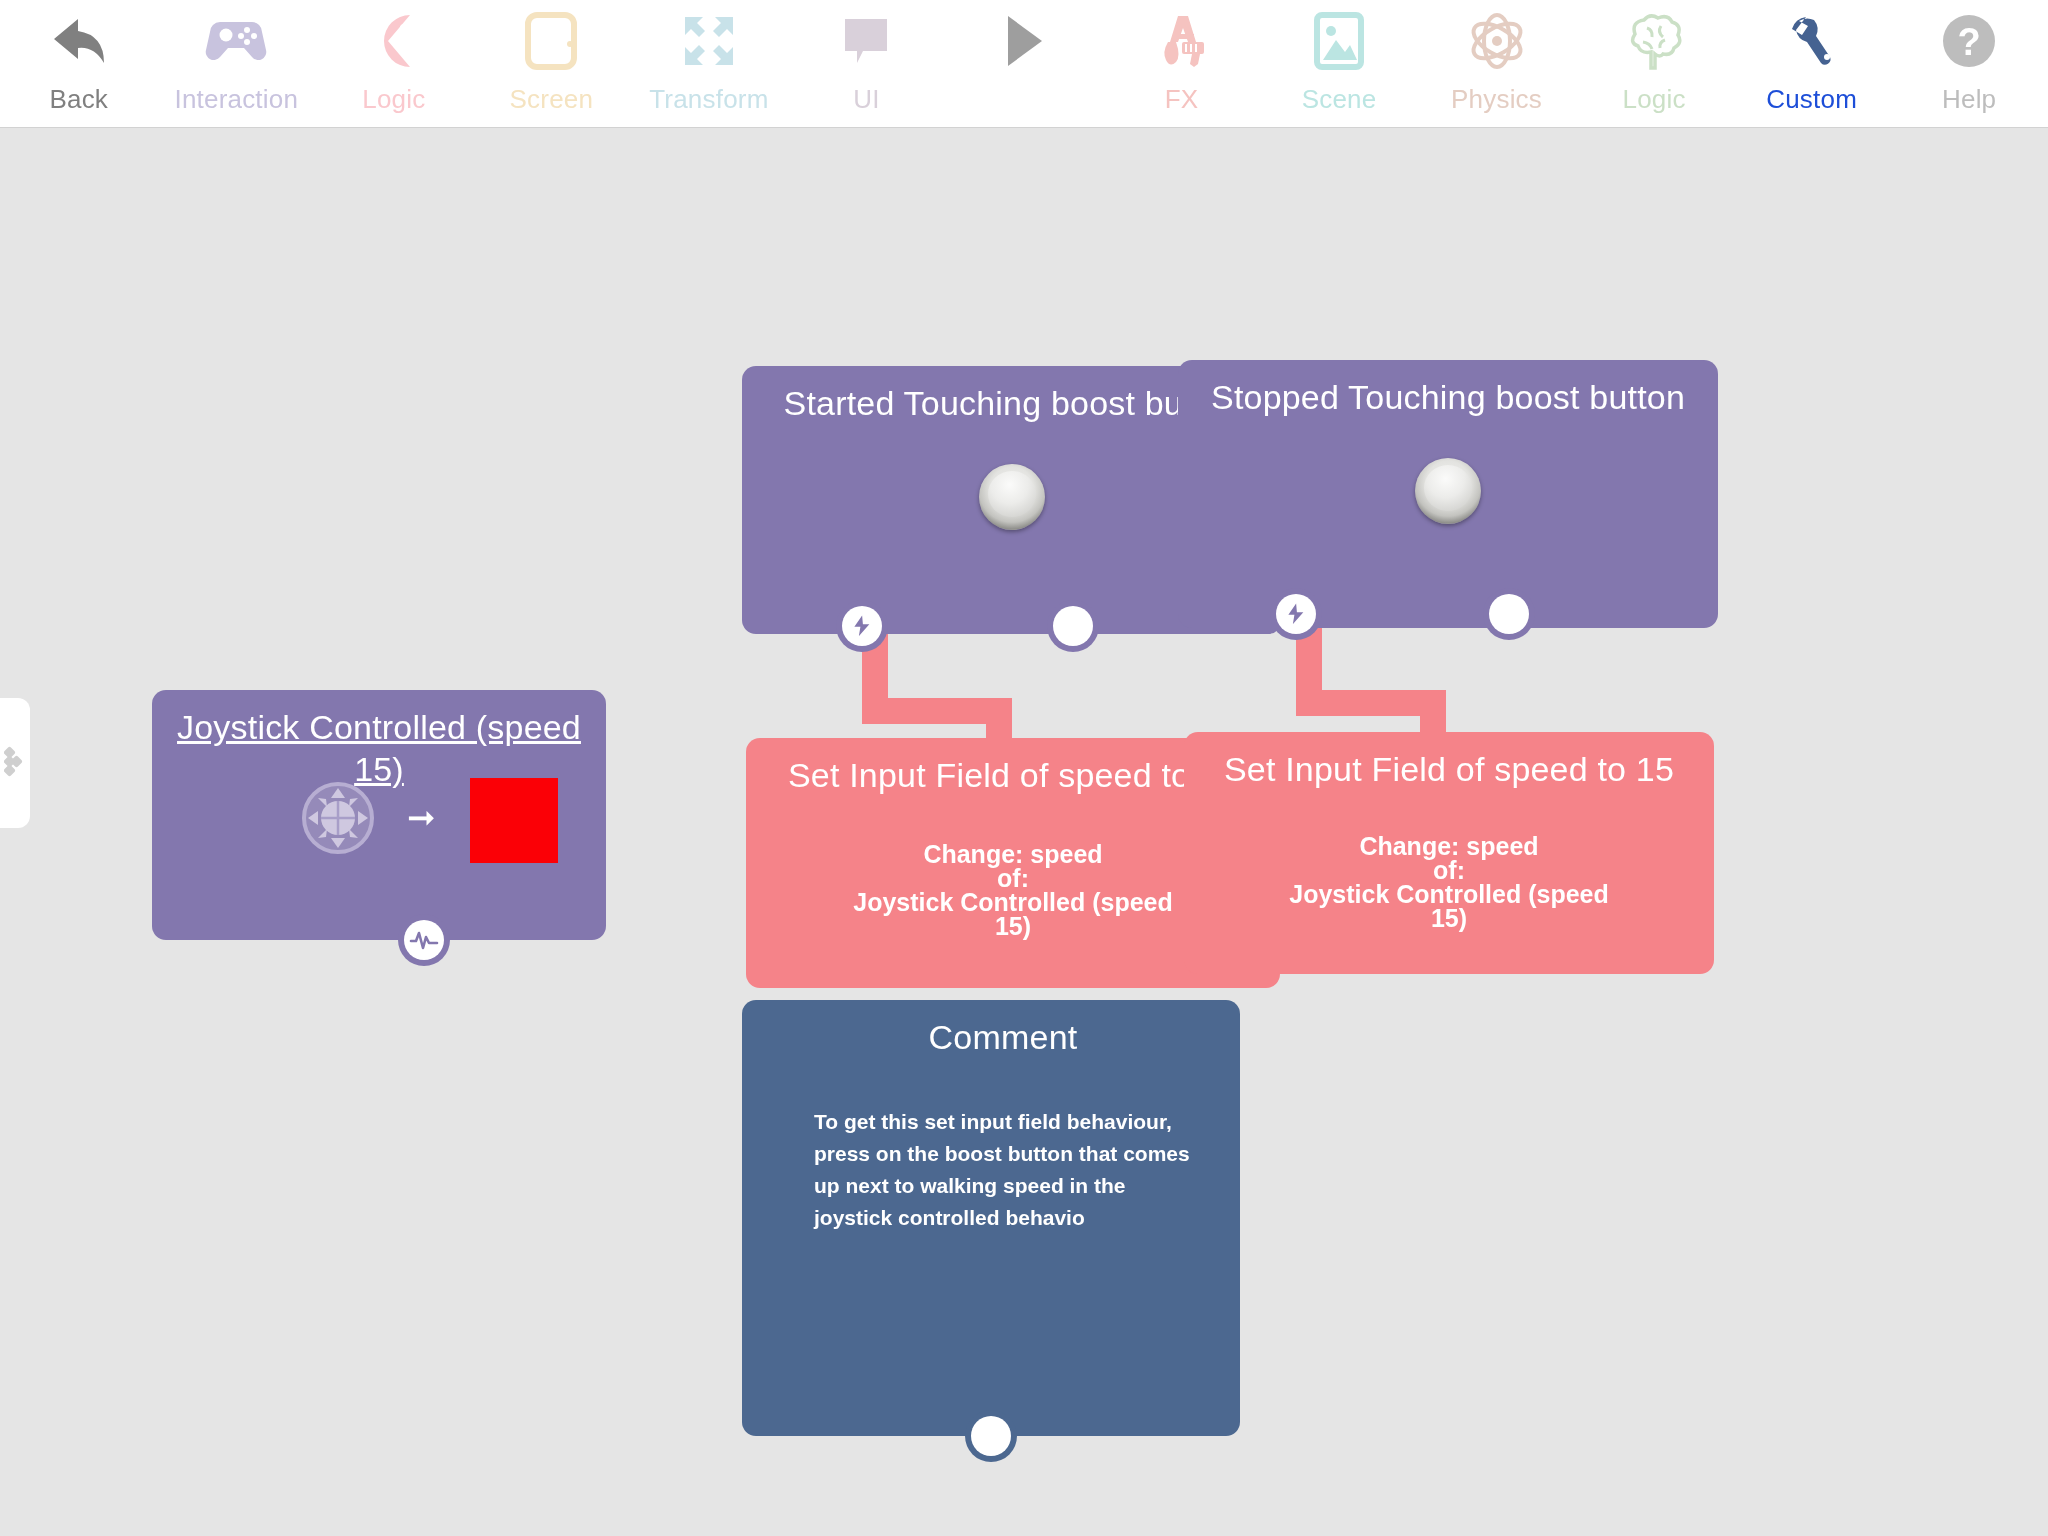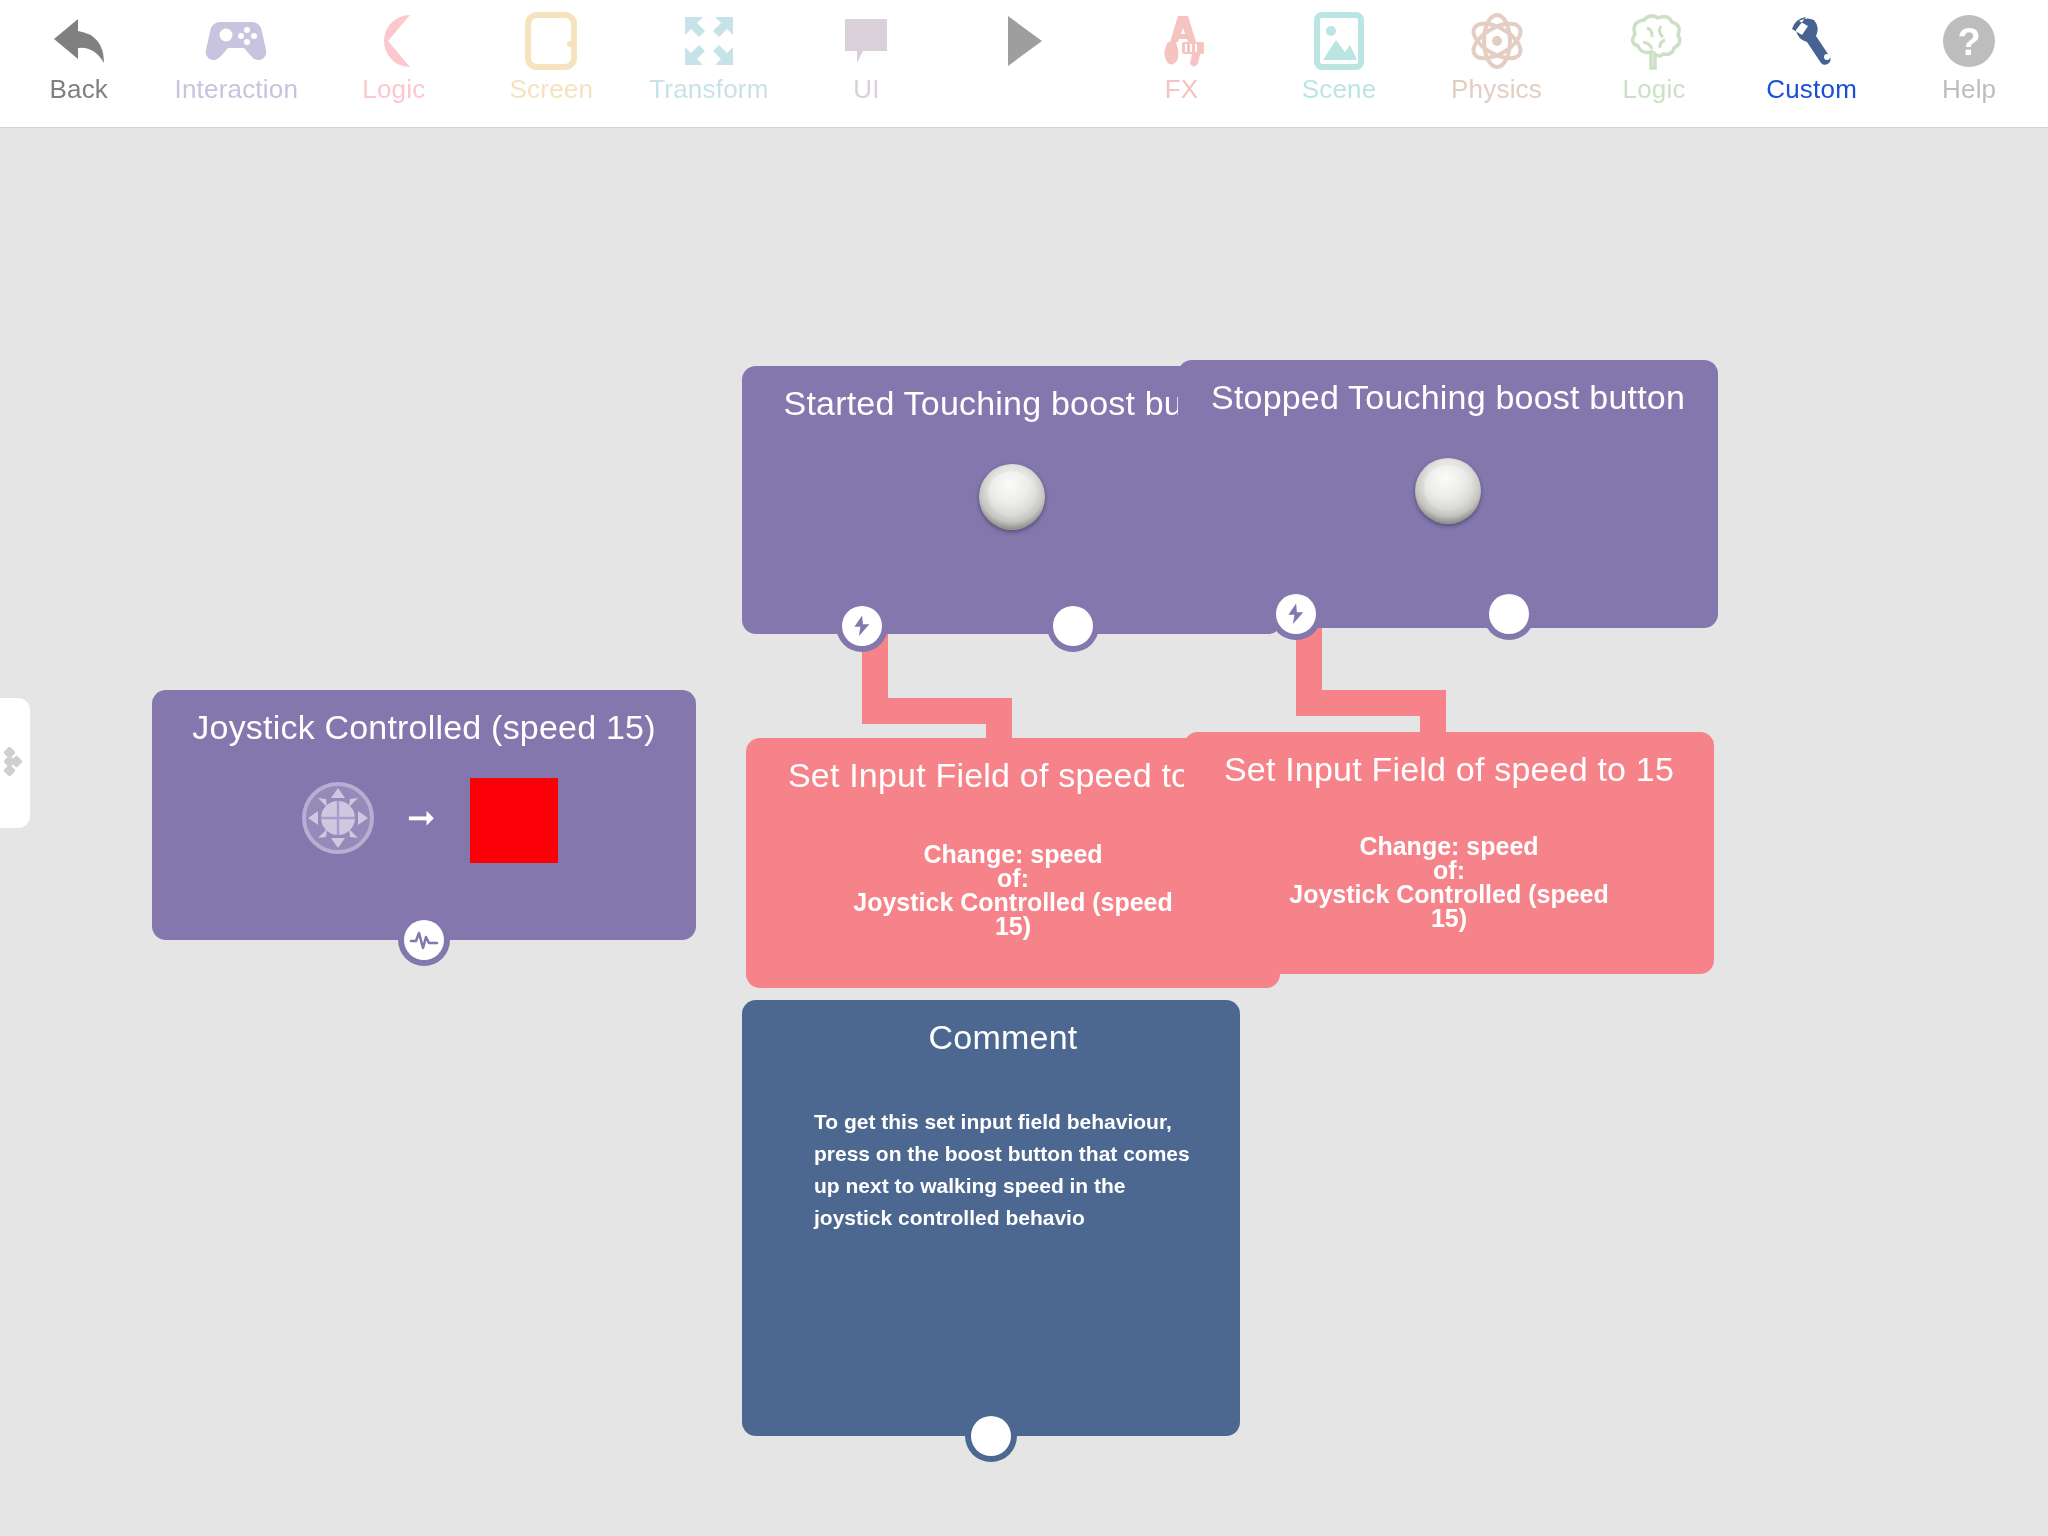--- a/index.html
+++ b/index.html
@@ -30,21 +30,21 @@
     cursor: pointer;
     user-select: none;
   }
   .tool .glyph {
     height: 66px;
     display: flex; align-items: center; justify-content: center;
   }
   .tool .tlabel {
     font-size: 26px;
     line-height: 30px;
-    margin-top: 0;
+    margin-top: 10px;
     letter-spacing: 0.2px;
   }
 
   
   #canvas-header {
     position: absolute; left: 0; top: 128px; width: 2048px;
     text-align: center;
   }
   #obj-title {
     color: #0bc47c;
@@ -341,21 +341,21 @@
   </div>
 
   <div class="wire" style="left:862px; top:498px; width:26px; height:96px;"></div>
   <div class="wire" style="left:862px; top:570px; width:150px; height:26px;"></div>
   <div class="wire" style="left:986px; top:570px; width:26px; height:70px;"></div>
 
   <div class="wire" style="left:1296px; top:492px; width:26px; height:96px;"></div>
   <div class="wire" style="left:1296px; top:562px; width:150px; height:26px;"></div>
   <div class="wire" style="left:1420px; top:562px; width:26px; height:72px;"></div>
 
-  <div class="card card-purple" style="left:152px; top:562px; width:544px; height:250px;">
+  <div class="card card-purple" style="left:152px; top:562px; width:454px; height:250px;text-decoration:underline;">
     <div class="ctitle">Joystick Controlled (speed 15)</div>
 
     <div class="jstick" style="left:150px; top:92px;">
       <svg width="72" height="72" viewBox="0 0 72 72">
         <circle cx="36" cy="36" r="34" fill="#958ab9"></circle>
         <circle cx="36" cy="36" r="34" fill="none" stroke="#b7aed2" stroke-width="4"></circle>
         <circle cx="36" cy="36" r="17" fill="#cfc8e0"></circle>
         <path d="M36 19 v34 M19 36 h34" stroke="#a89ec8" stroke-width="2.5"></path>
         <g fill="#cfc8e0">
           <path d="M36 6 l7 10 h-14 z"></path>

